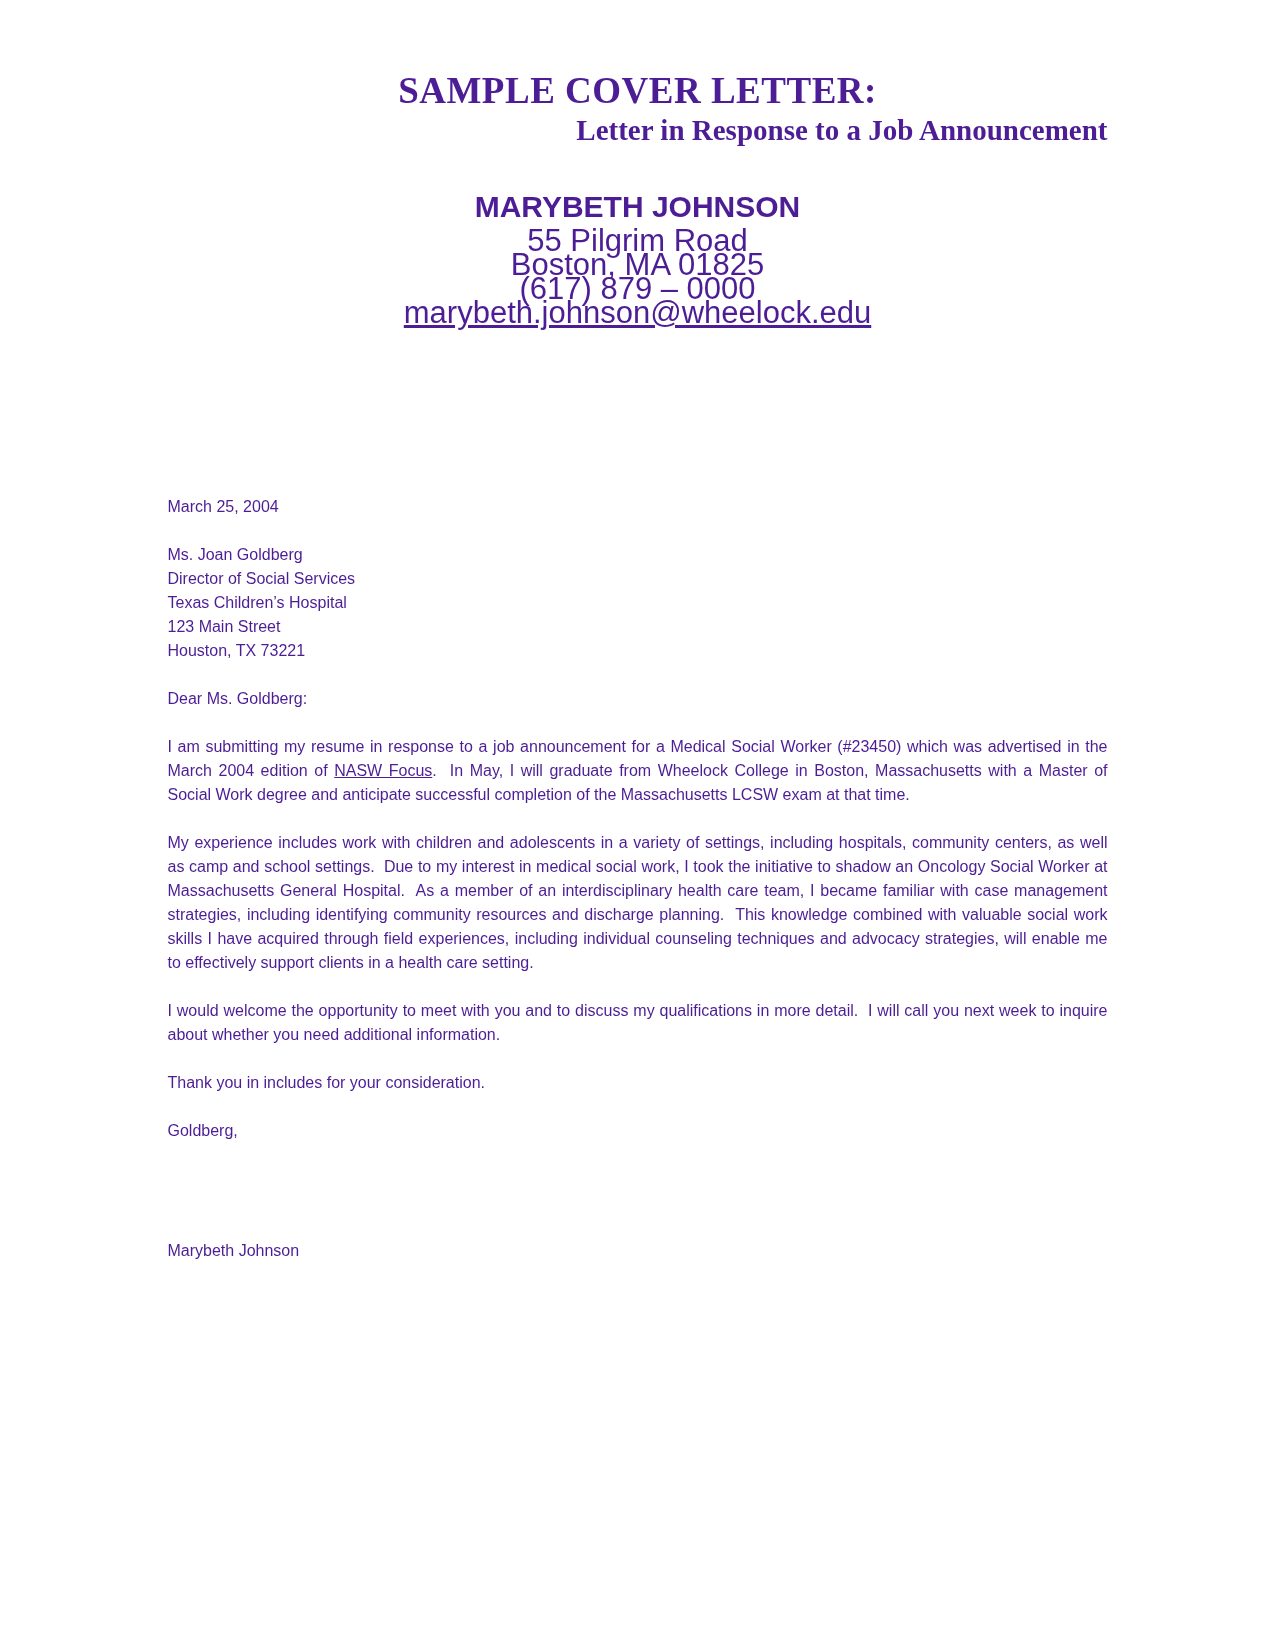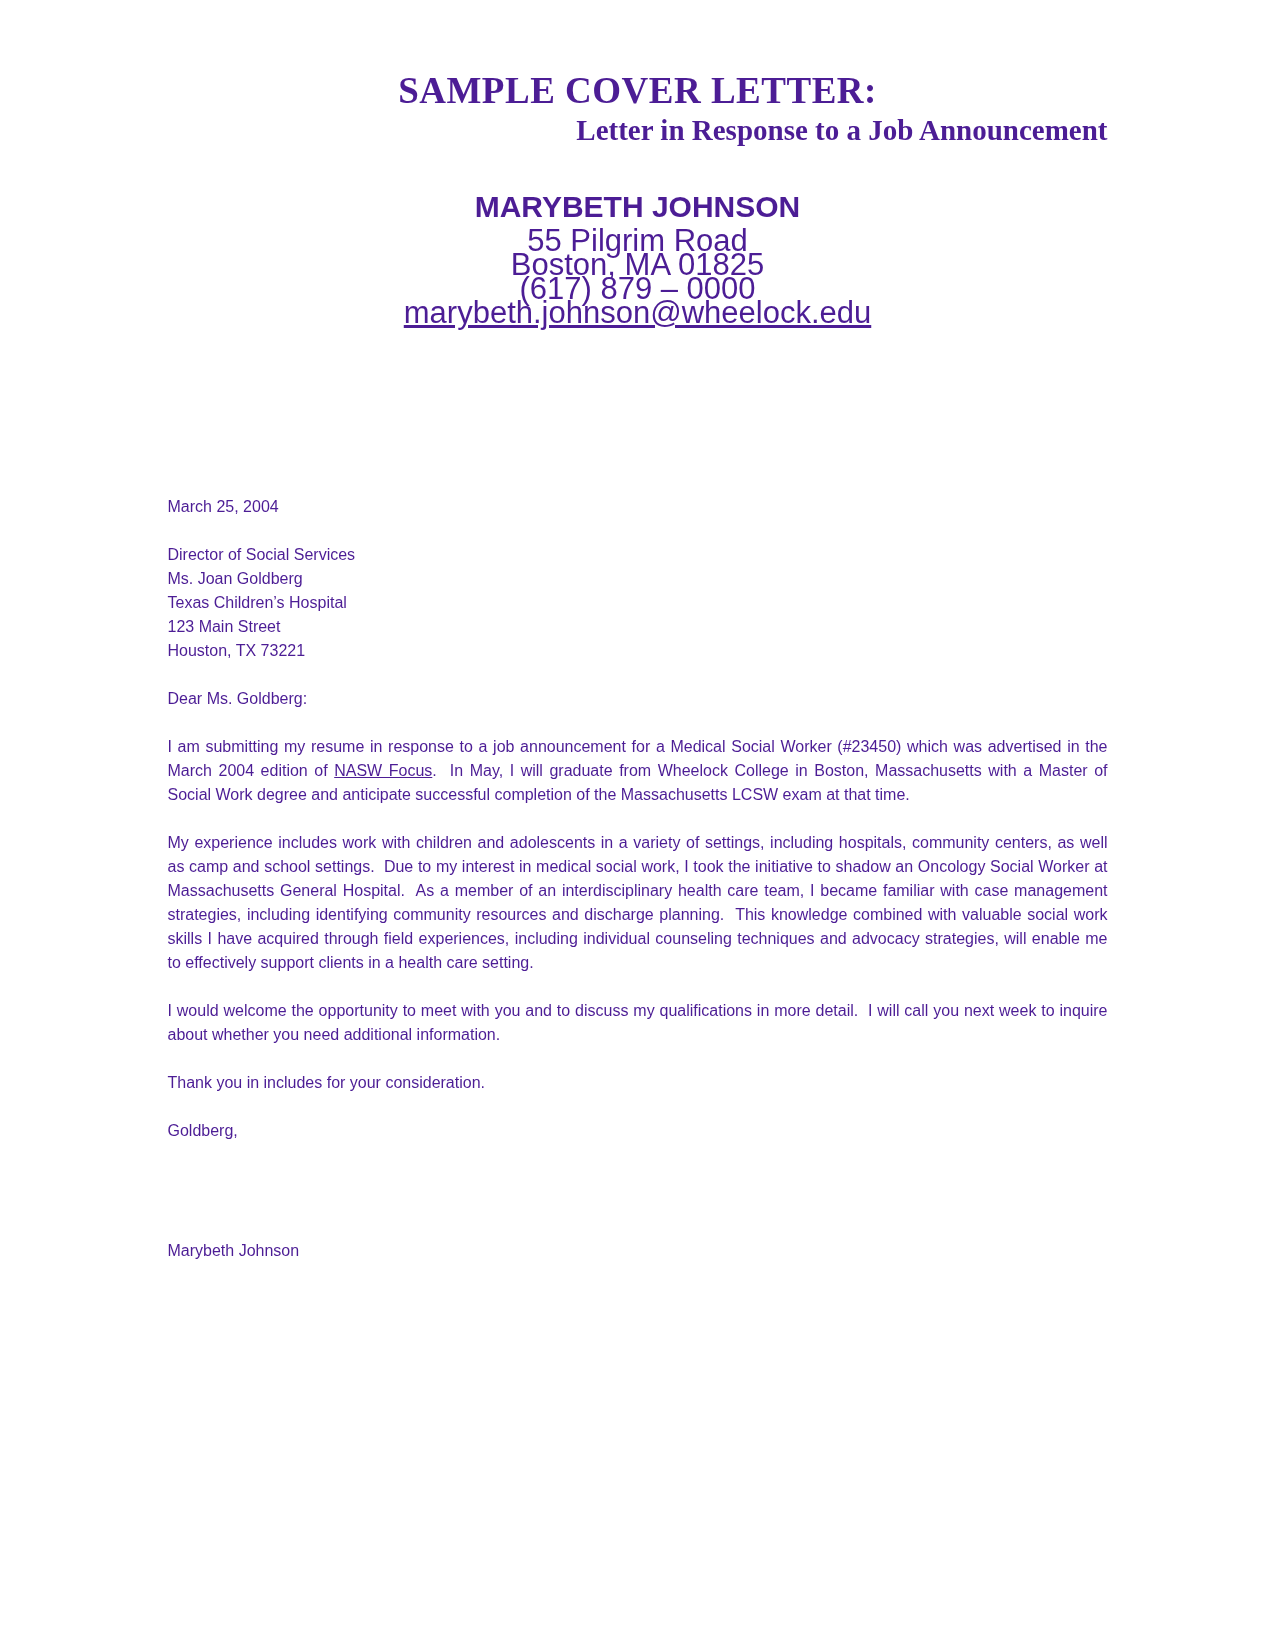--- a/index.html
+++ b/index.html
@@ -96,22 +96,22 @@
     <div class="contact-line">55 Pilgrim Road</div>
     <div class="contact-line">Boston, MA 01825</div>
     <div class="contact-line">(617) 879 – 0000</div>
     <div class="contact-line email">marybeth.johnson@wheelock.edu</div>
   </section>
 
   <section class="letter-body">
     <p class="date">March 25, 2004</p>
 
     <div class="recipient">
+      <div>Ms. Joan Goldberg</div>
       <div>Director of Social Services</div>
-      <div>Ms. Joan Goldberg</div>
       <div>Texas Children’s Hospital</div>
       <div>123 Main Street</div>
       <div>Houston, TX 73221</div>
     </div>
 
     <p class="salutation">Dear Ms. Goldberg:</p>
 
     <p class="para justify"><span>I am submitting my resume in response to a job announcement for a Medical Social Worker (#23450) which was advertised in the March 2004 edition of </span><span class="underline">NASW Focus</span><span>.  In May, I will graduate from Wheelock College in Boston, Massachusetts with a Master of Social Work degree and anticipate successful completion of the Massachusetts LCSW exam at that time.</span></p>
 
     <p class="para justify">My experience includes work with children and adolescents in a variety of settings, including hospitals, community centers, as well as camp and school settings.  Due to my interest in medical social work, I took the initiative to shadow an Oncology Social Worker at Massachusetts General Hospital.  As a member of an interdisciplinary health care team, I became familiar with case management strategies, including identifying community resources and discharge planning.  This knowledge combined with valuable social work skills I have acquired through field experiences, including individual counseling techniques and advocacy strategies, will enable me to effectively support clients in a health care setting.</p>

